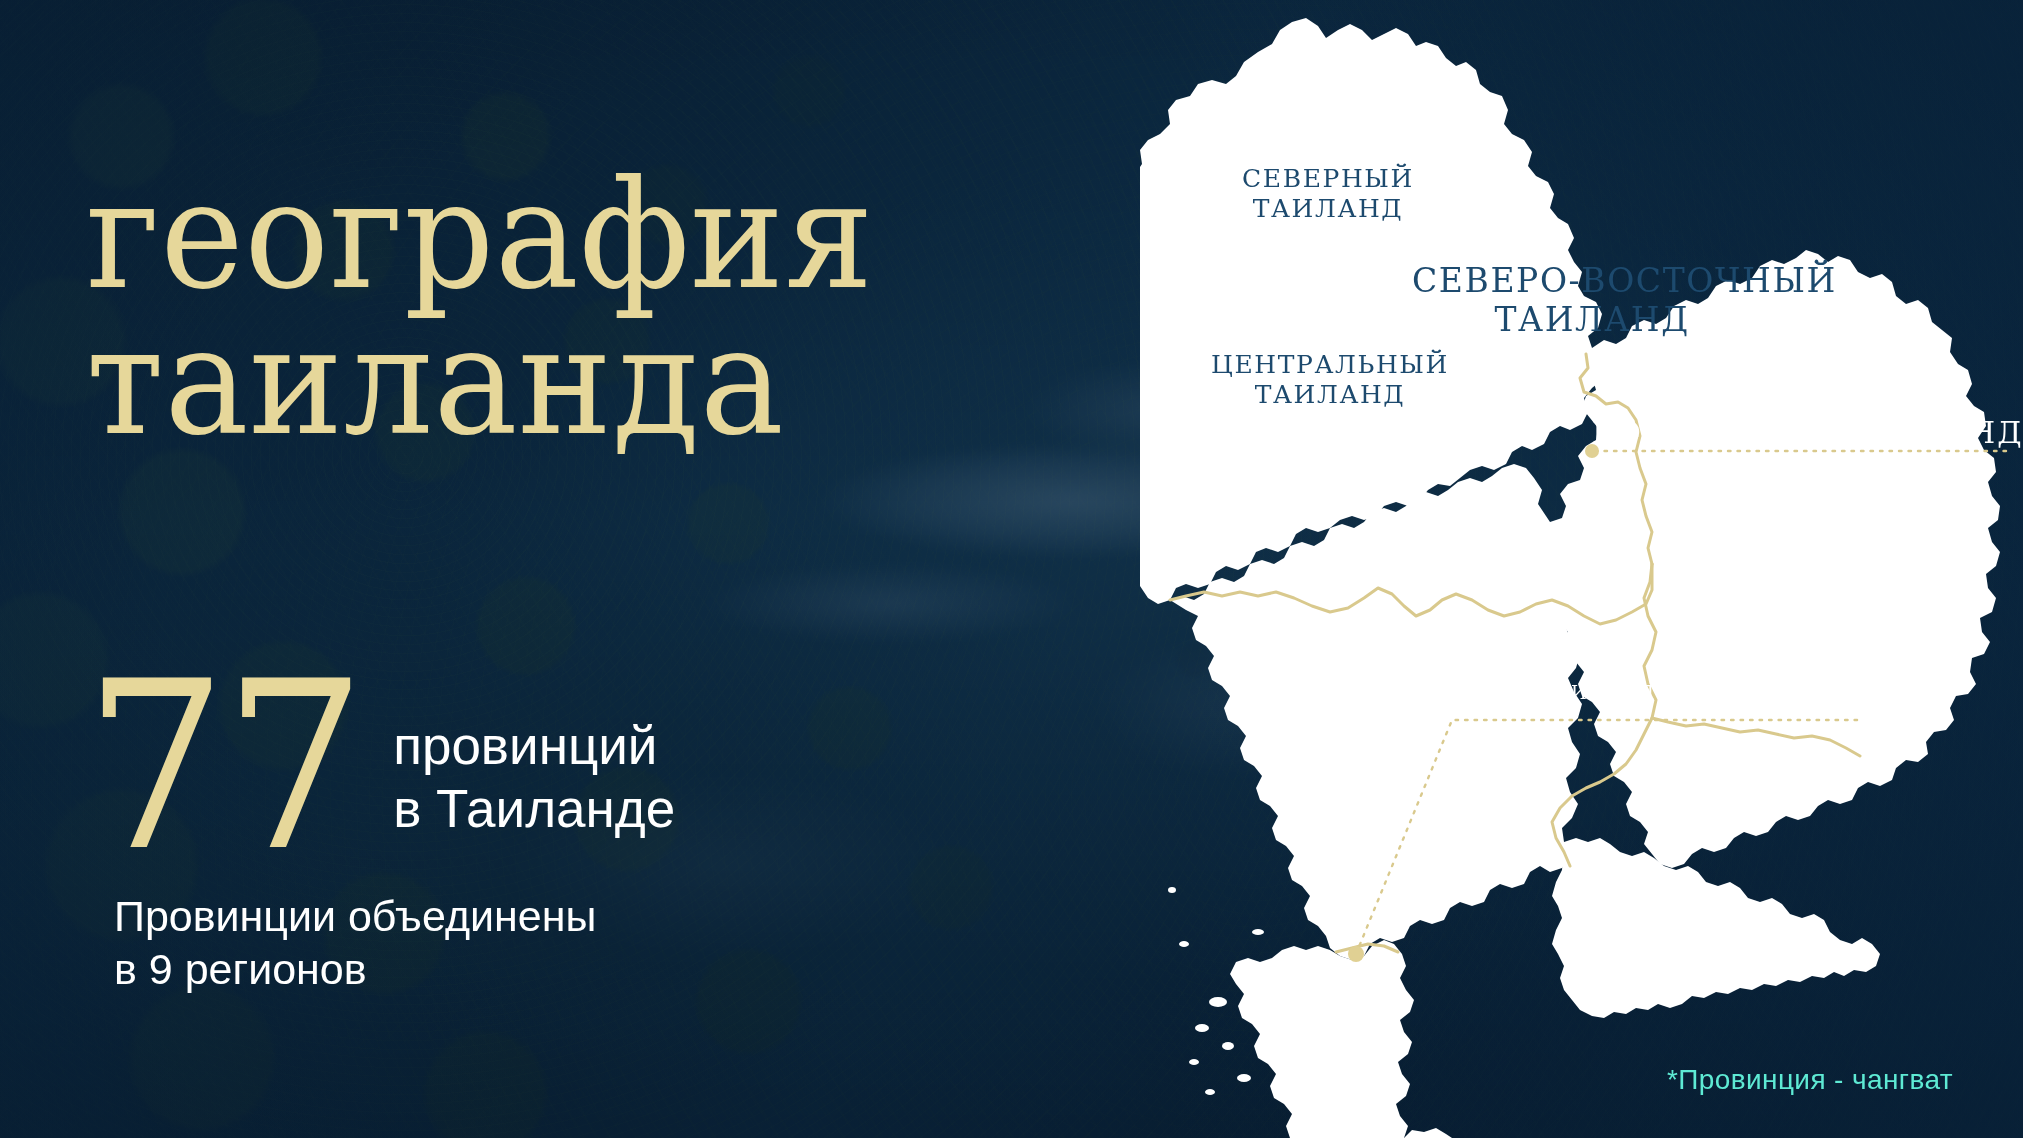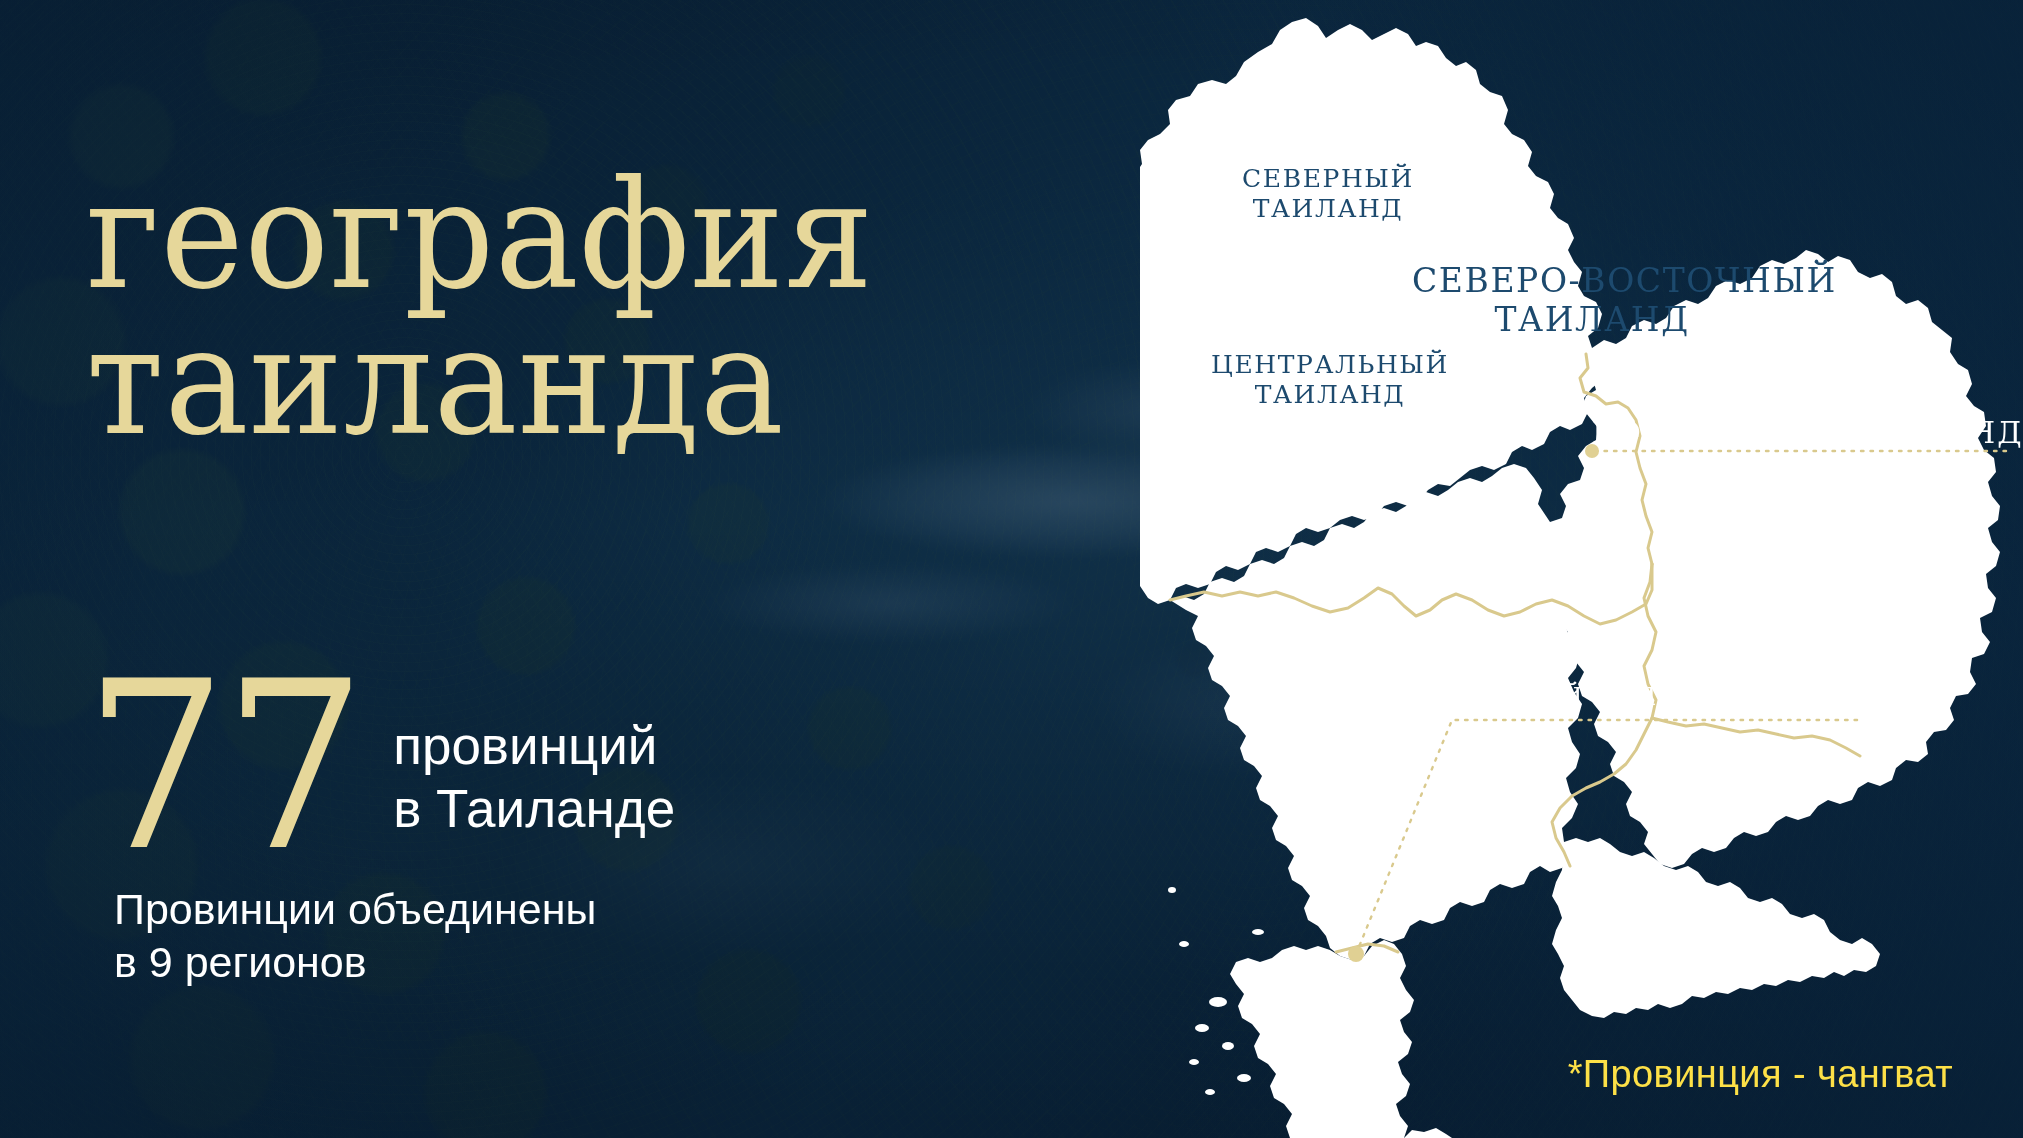--- a/index.html
+++ b/index.html
@@ -114,48 +114,48 @@
     letter-spacing:-4px;
     transform:scaleX(.97);transform-origin:left bottom;
   }
   #stat-caption{
     color:#ffffff;font-size:53px;line-height:1.18;
     font-weight:400;padding-left:22px;padding-bottom:22px;white-space:nowrap;
   }
   #stat-caption span{display:block;}
   #sub-note{
     color:#ffffff;font-size:43px;line-height:1.22;font-weight:400;
-    margin-top:21px;margin-left:30px;white-space:nowrap;
+    margin-top:28px;margin-left:30px;white-space:nowrap;
   }
   #sub-note span{display:block;}
 
   #footnote{
     position:absolute;right:70px;bottom:42px;
-    color:#fde047;font-size:38px;letter-spacing:.4px;white-space:nowrap;
+    color:#5eead4;font-size:28px;letter-spacing:.4px;white-space:nowrap;
   }
 
   
   #map-wrap{position:absolute;left:1140px;top:0;width:883px;height:1138px;}
   #map-svg{position:absolute;inset:0;width:100%;height:100%;}
 
   .rg-label{
     position:absolute;
     font-family:"DejaVu Serif","Liberation Serif",serif;
     color:#1d4a6e;
     font-size:25px;line-height:1.18;letter-spacing:1.6px;
     text-align:center;text-transform:uppercase;
     white-space:nowrap;font-weight:400;
   }
   .rg-label span{display:block;}
   .rg-label.on-sea{color:#ffffff;letter-spacing:2.1px;}
   #lbl-north{left:58px;top:164px;width:260px;}
   #lbl-northeast{left:272px;top:262px;width:360px;font-size:33px;}
   #lbl-central{left:50px;top:350px;width:280px;}
   #lbl-east{left:452px;top:415px;width:400px;text-align:left;font-size:30px;}
-  #lbl-south{left:308px;top:682px;width:340px;text-align:left;font-size:25px;}
+  #lbl-south{left:292px;top:682px;width:340px;text-align:left;font-size:18px;}
 </style>
 </head>
 <body>
 
 <div id="poster">
 
   <div class="bg-layer" id="bg-base"></div>
   <div class="bg-layer" id="bg-canopy"></div>
   <div class="bg-layer" id="bg-speckle"></div>
   <div class="bg-layer" id="bg-beach"></div>

